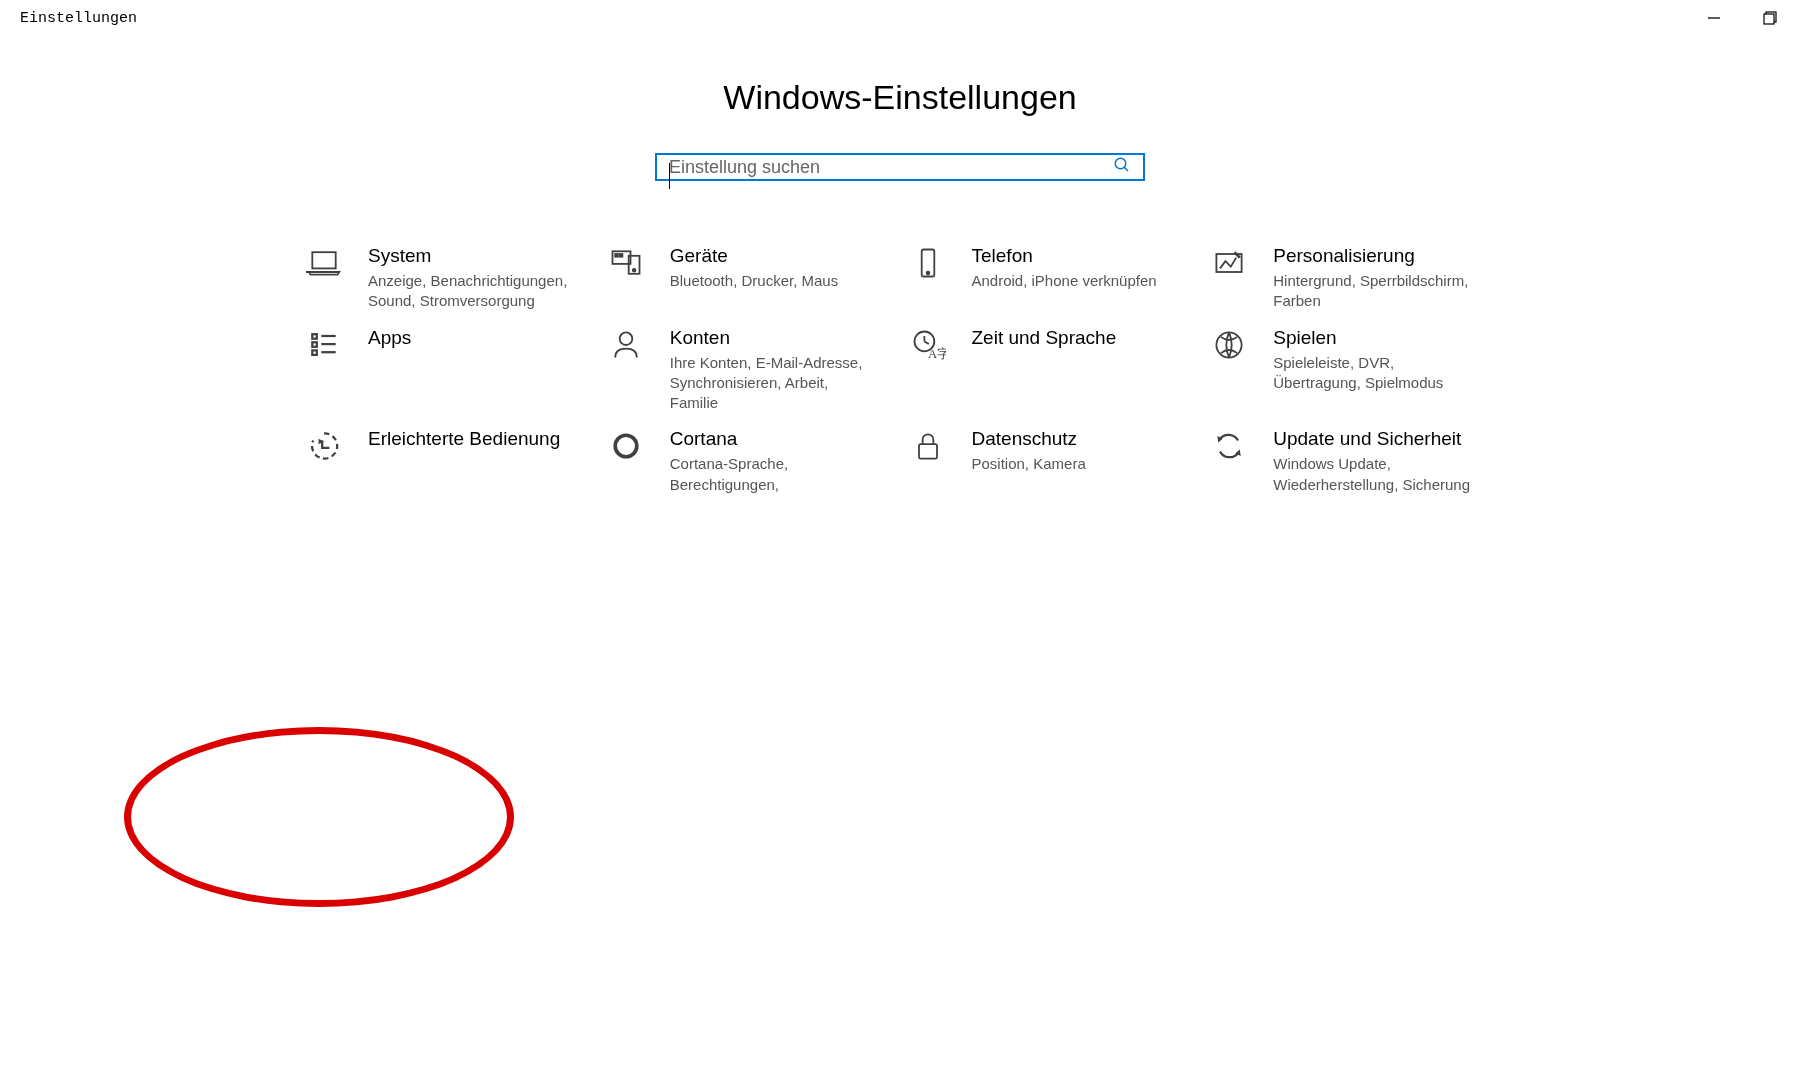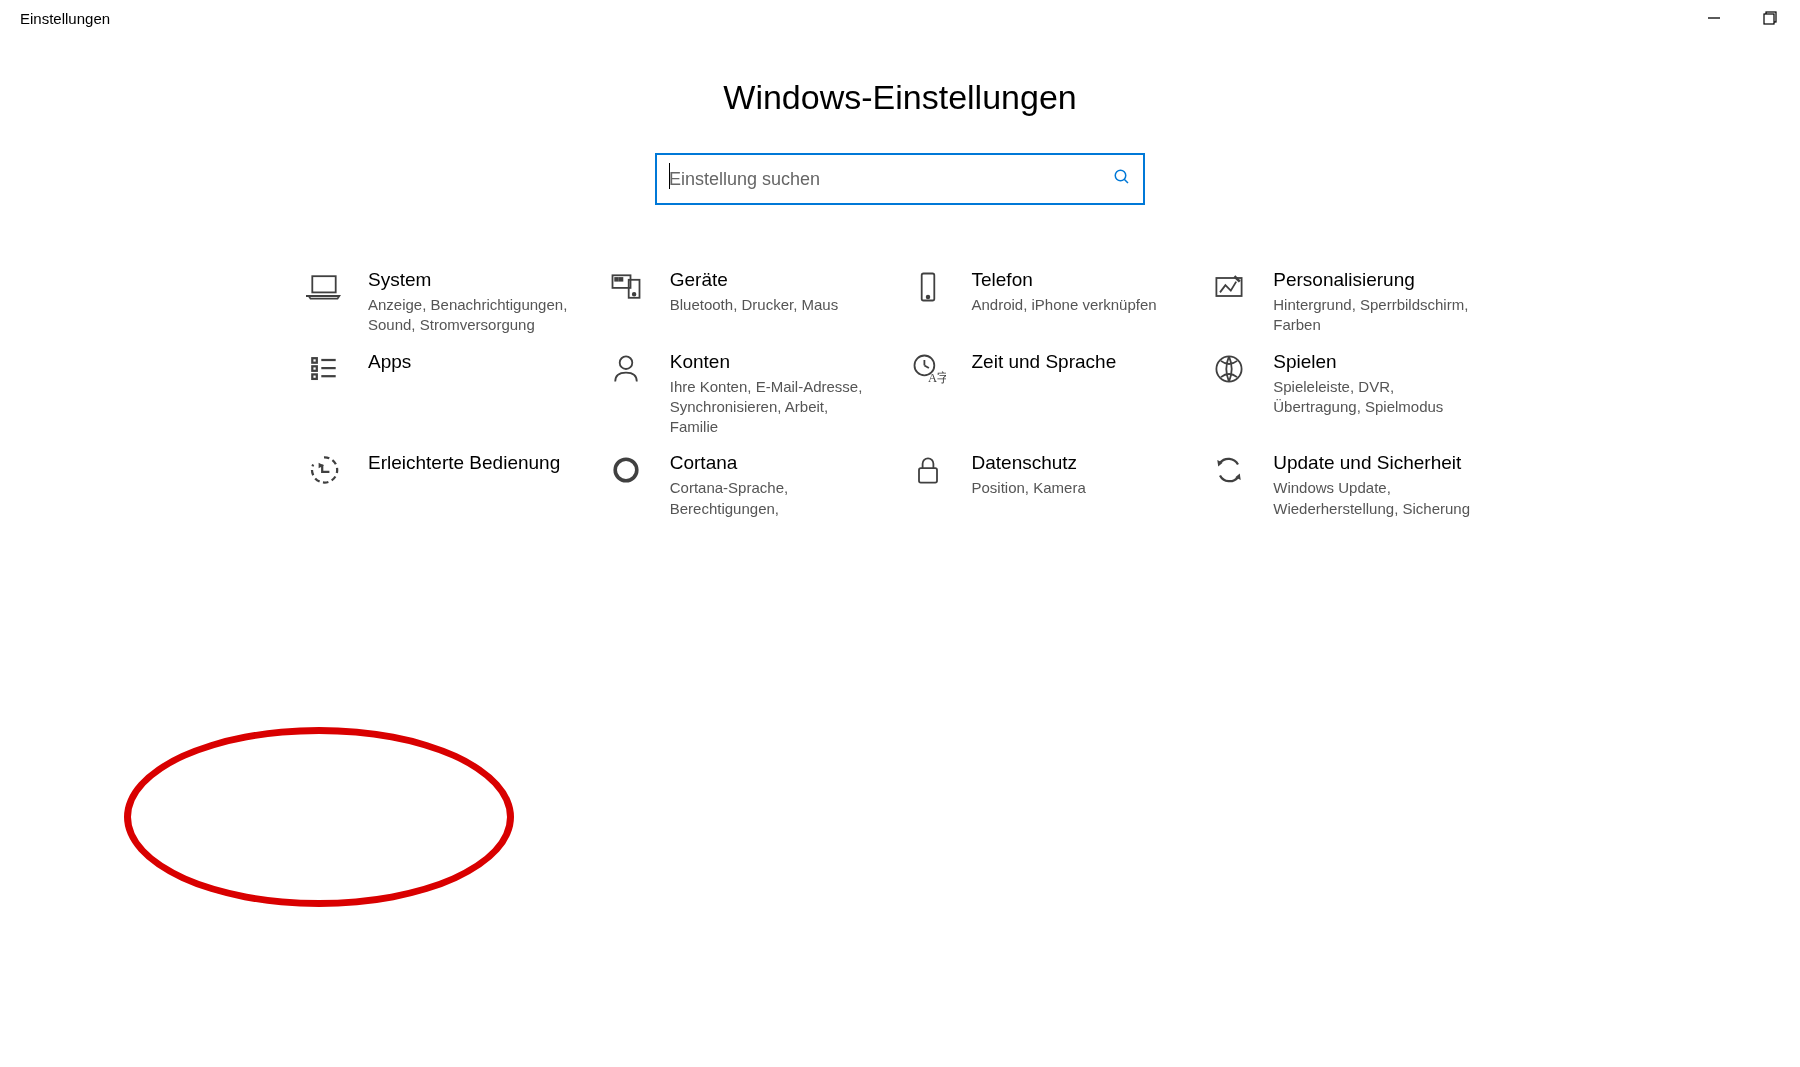--- a/index.html
+++ b/index.html
@@ -14,20 +14,21 @@
   .titlebar {
     display: flex;
     align-items: center;
     justify-content: space-between;
     height: 36px;
     padding: 0 16px 0 20px;
   }
   .titlebar-title {
     font-size: 15px;
     color: #000;
+    font-family: Liberation Mono, monospace;
   }
   .titlebar-controls {
     display: flex;
     gap: 28px;
     align-items: center;
   }
   .titlebar-controls .ctl {
     width: 28px;
     height: 28px;
     display: flex;
@@ -42,21 +43,21 @@
     margin-top: 42px;
     color: #000;
   }
   .search-wrap {
     display: flex;
     justify-content: center;
     margin-top: 36px;
   }
   .search-box {
     width: 490px;
-    height: 52px;
+    height: 28px;
     border: 2px solid #0078D7;
     display: flex;
     align-items: center;
     padding: 0 12px;
     position: relative;
   }
   .search-box input {
     flex: 1;
     border: none;
     outline: none;

